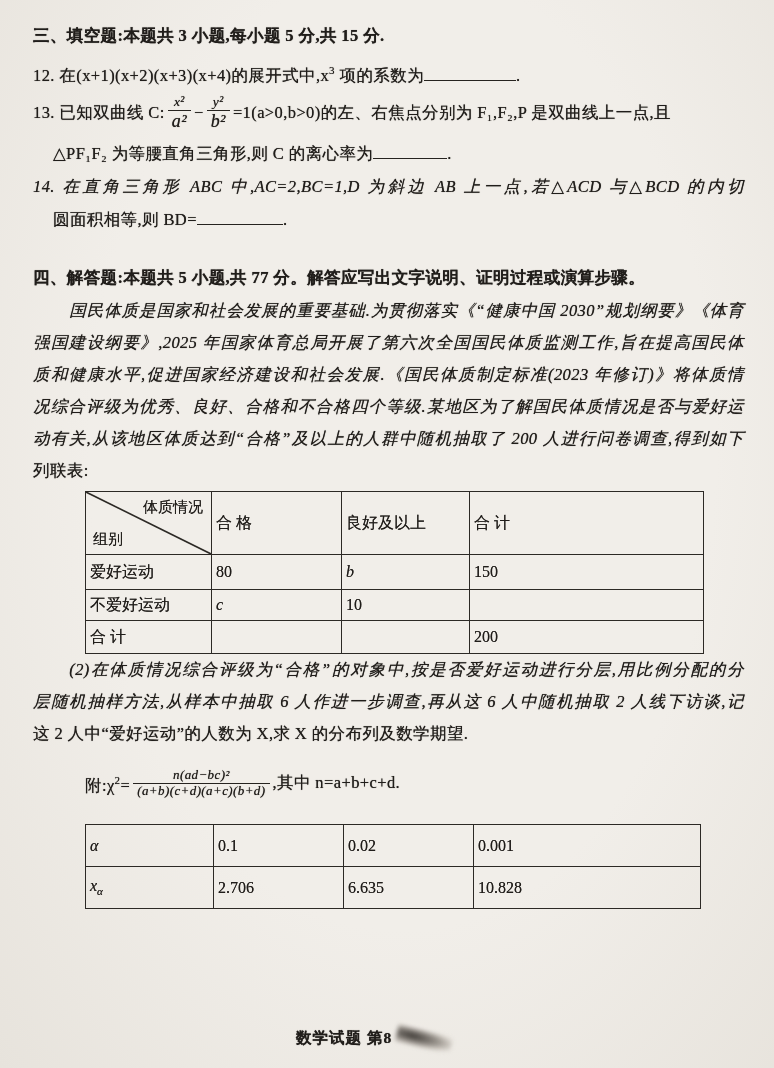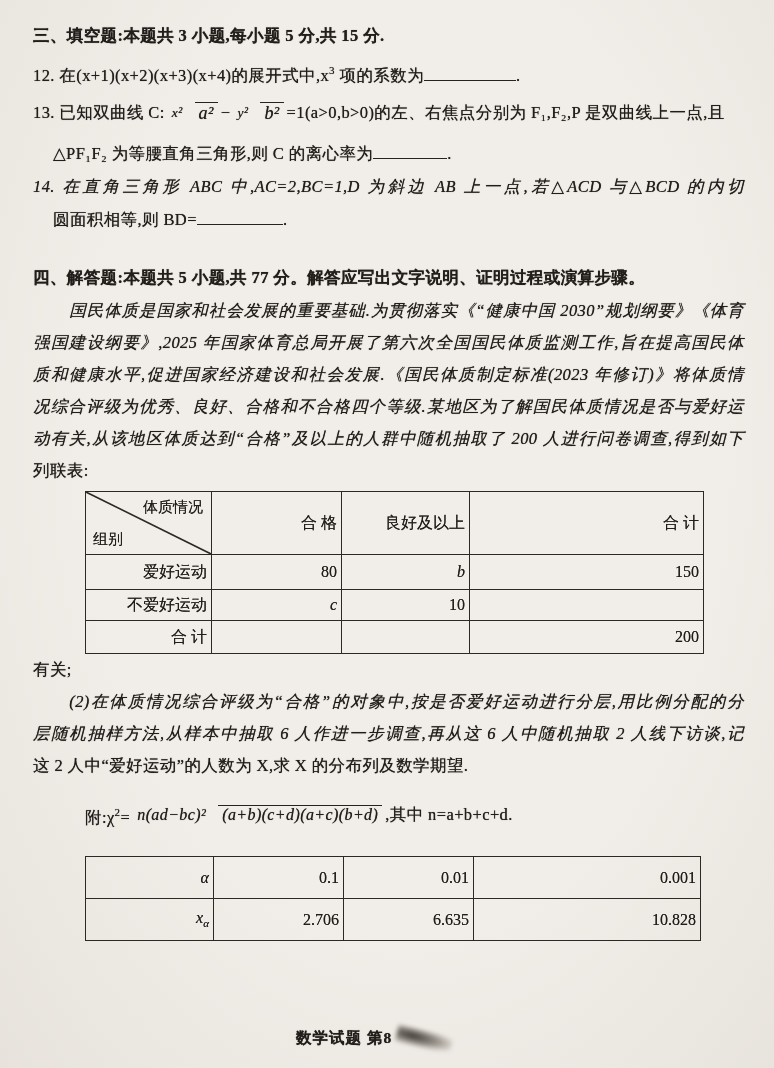--- a/index.html
+++ b/index.html
@@ -18,44 +18,44 @@
   .line{
     font-size:16.5px;line-height:32px;letter-spacing:0.4px;
     text-shadow:0 0 0.7px rgba(32,29,26,0.85);
     white-space:nowrap;
   }
   .fill{white-space:normal;text-align:justify;text-align-last:justify;font-style:italic;}
   .bold{font-weight:bold;}
   .indent{text-indent:2.2em;}
   .cont2{margin-left:20px;}
   .mline{display:flex;align-items:center;}
-  .frac{display:inline-flex;flex-direction:row;align-items:center;vertical-align:middle;margin:0 3px;line-height:1.15;gap:8px;}
+  .frac{display:inline-flex;flex-direction:column;align-items:center;vertical-align:middle;margin:0 3px;line-height:1.15;}
   .frac .num{font-size:13.5px;font-style:italic;padding:0 4px;}
   .frac .den{font-size:18px;font-style:italic;padding:0 4px;border-top:1.4px solid #26231f;}
   .blank{display:inline-block;border-bottom:1.6px solid #26231f;height:14px;vertical-align:baseline;}
   .b90{width:92px;}.b72{width:74px;}.b88{width:86px;}
   sup{font-size:11px;}
   sub{font-size:11px;}
   table{border-collapse:collapse;margin-left:52px;table-layout:fixed;}
-  td{border:1.8px solid #2c2925;font-size:16px;text-align:right;
+  td{border:1.8px solid #2c2925;font-size:16px;text-align:left;
      text-shadow:0 0 0.6px rgba(32,29,26,0.8);padding:0 4px;overflow:hidden;}
   .t1{width:618px;margin-top:6px;}
   .t1 .hrow td{height:62px;}
   .t1 .r1 td{height:34px;}
   .t1 .r2 td{height:30px;}
   .t1 .r3 td{height:32px;}
   .t2{width:615px;margin-top:12px;}
   .t2 td{height:41px;}
   .diag{position:relative;padding:0;}
   .diag svg{position:absolute;left:0;top:0;width:100%;height:100%;}
   .diag-top{position:absolute;right:8px;top:6px;font-size:15px;}
   .diag-bottom{position:absolute;left:7px;bottom:5px;font-size:15px;}
   .ital{font-style:italic;}
   .formula-line{margin-left:52px;margin-top:4px;height:58px;}
-  .formula-line .frac .num,.formula-line .frac .den{font-size:16px;font-style:italic;}
+  .formula-line .frac .num,.formula-line .frac .den{font-size:13px;font-style:italic;}
   .footer{
     position:absolute;left:296px;top:1026px;height:24px;
     font-size:15.5px;font-weight:bold;letter-spacing:1px;
     display:flex;align-items:center;
     text-shadow:0 0 0.7px rgba(32,29,26,0.85);
   }
   .smudge{
     width:56px;height:17px;margin-left:4px;margin-top:3px;
     background:radial-gradient(ellipse at 28% 45%, rgba(42,38,34,0.92), rgba(88,80,72,0.55) 48%, rgba(140,130,118,0.25) 72%, transparent 88%);
     filter:blur(2.2px);transform:rotate(14deg);
@@ -144,21 +144,20 @@
     </tr>
     <tr class="r3">
       <td>合  计</td>
       <td></td>
       <td></td>
       <td>200</td>
     </tr>
   </tbody>
     </table>
 
-  <div class="line">有关;</div>
   <div class="line fill indent">(2)在体质情况综合评级为“合格”的对象中,按是否爱好运动进行分层,用比例分配的分</div>
   <div class="line fill">层随机抽样方法,从样本中抽取 6 人作进一步调查,再从这 6 人中随机抽取 2 人线下访谈,记</div>
   <div class="line">这 2 人中“爱好运动”的人数为 X,求 X 的分布列及数学期望.</div>
 
   <div class="line mline formula-line">
     <span><span>附:χ</span><sup>2</sup><span>=</span></span>
     <span class="frac">
       <span class="num">n(ad−bc)²</span>
       <span class="den">(a+b)(c+d)(a+c)(b+d)</span>
     </span>
@@ -169,21 +168,21 @@
     <colgroup>
       <col style="width:128px">
         <col style="width:130px">
         <col style="width:130px">
         <col style="width:227px">
     </colgroup>
     <tbody>
         <tr>
       <td class="ital">α</td>
       <td>0.1</td>
-      <td>0.01</td>
+      <td>0.02</td>
       <td>0.001</td>
     </tr>
     <tr>
       <td class="ital"><span>x</span><sub>α</sub></td>
       <td>2.706</td>
       <td>6.635</td>
       <td>10.828</td>
     </tr>
   </tbody>
     </table>

